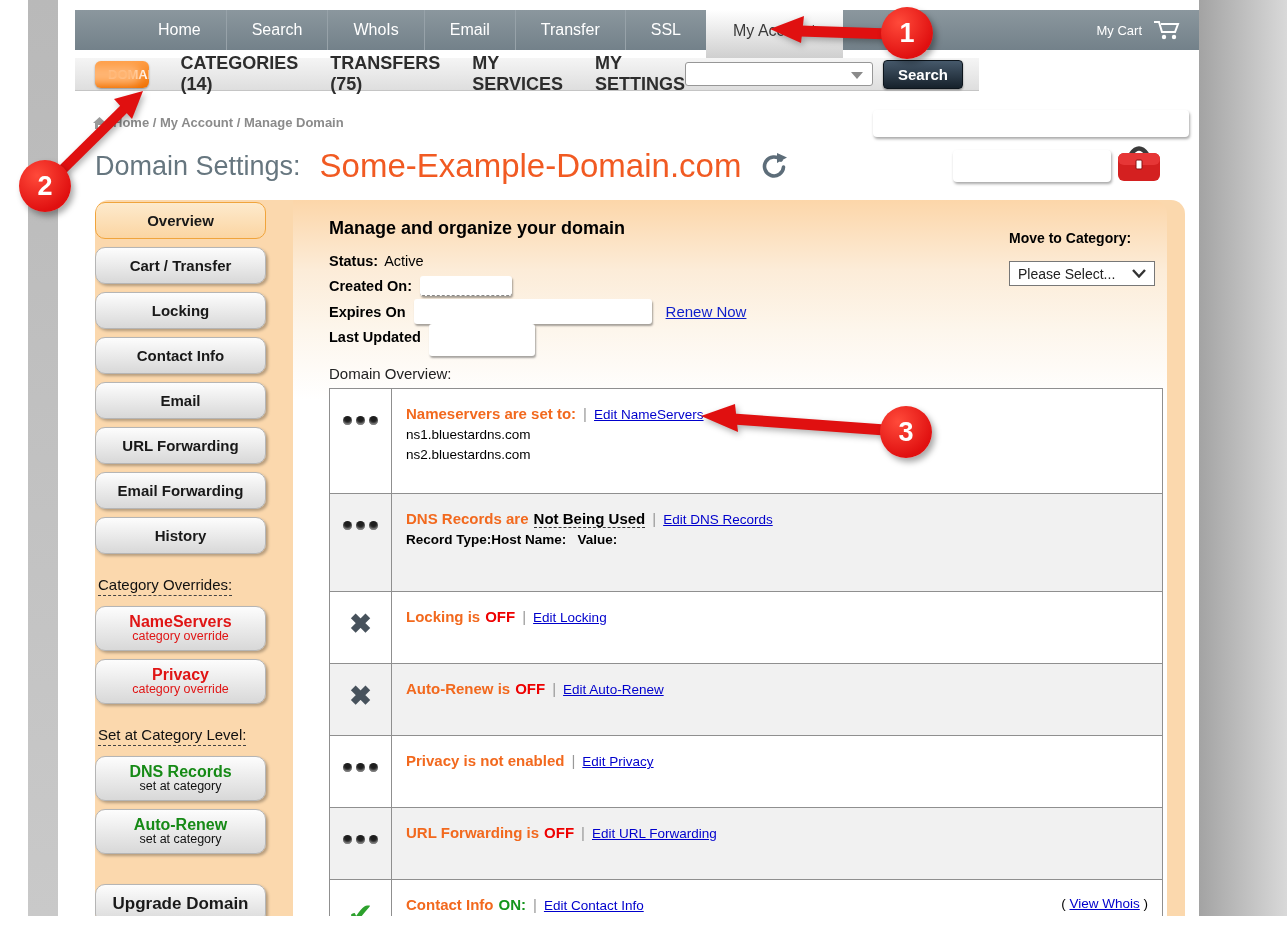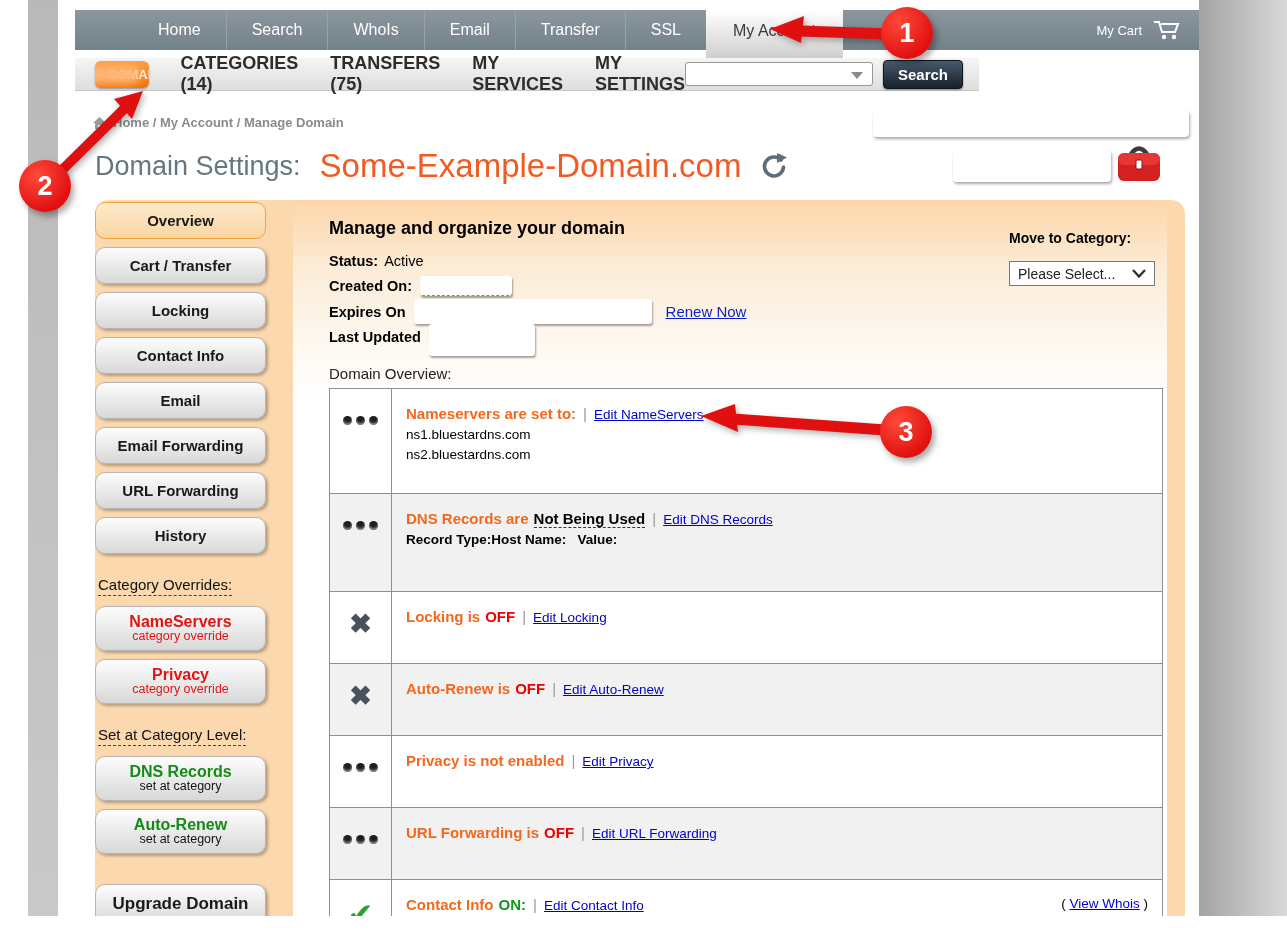--- a/index.html
+++ b/index.html
@@ -315,22 +315,22 @@
       </div>
     </div>
 
     <div class="sidebar">
       <div id="sidebar-tabs">
           <div class="side-btn active">Overview</div>
           <div class="side-btn">Cart / Transfer</div>
           <div class="side-btn">Locking</div>
           <div class="side-btn">Contact Info</div>
           <div class="side-btn">Email</div>
+          <div class="side-btn">URL Forwarding</div>
           <div class="side-btn">Email Forwarding</div>
-          <div class="side-btn">URL Forwarding</div>
           <div class="side-btn">History</div>
         </div>
       <span class="side-label">Category Overrides:</span>
       <div id="override-buttons">
           <div class="side-btn two-line variant-red">
             <span class="bt-title">NameServers</span>
             <span class="bt-sub">category override</span>
           </div>
           <div class="side-btn two-line variant-red">
             <span class="bt-title">Privacy</span>

